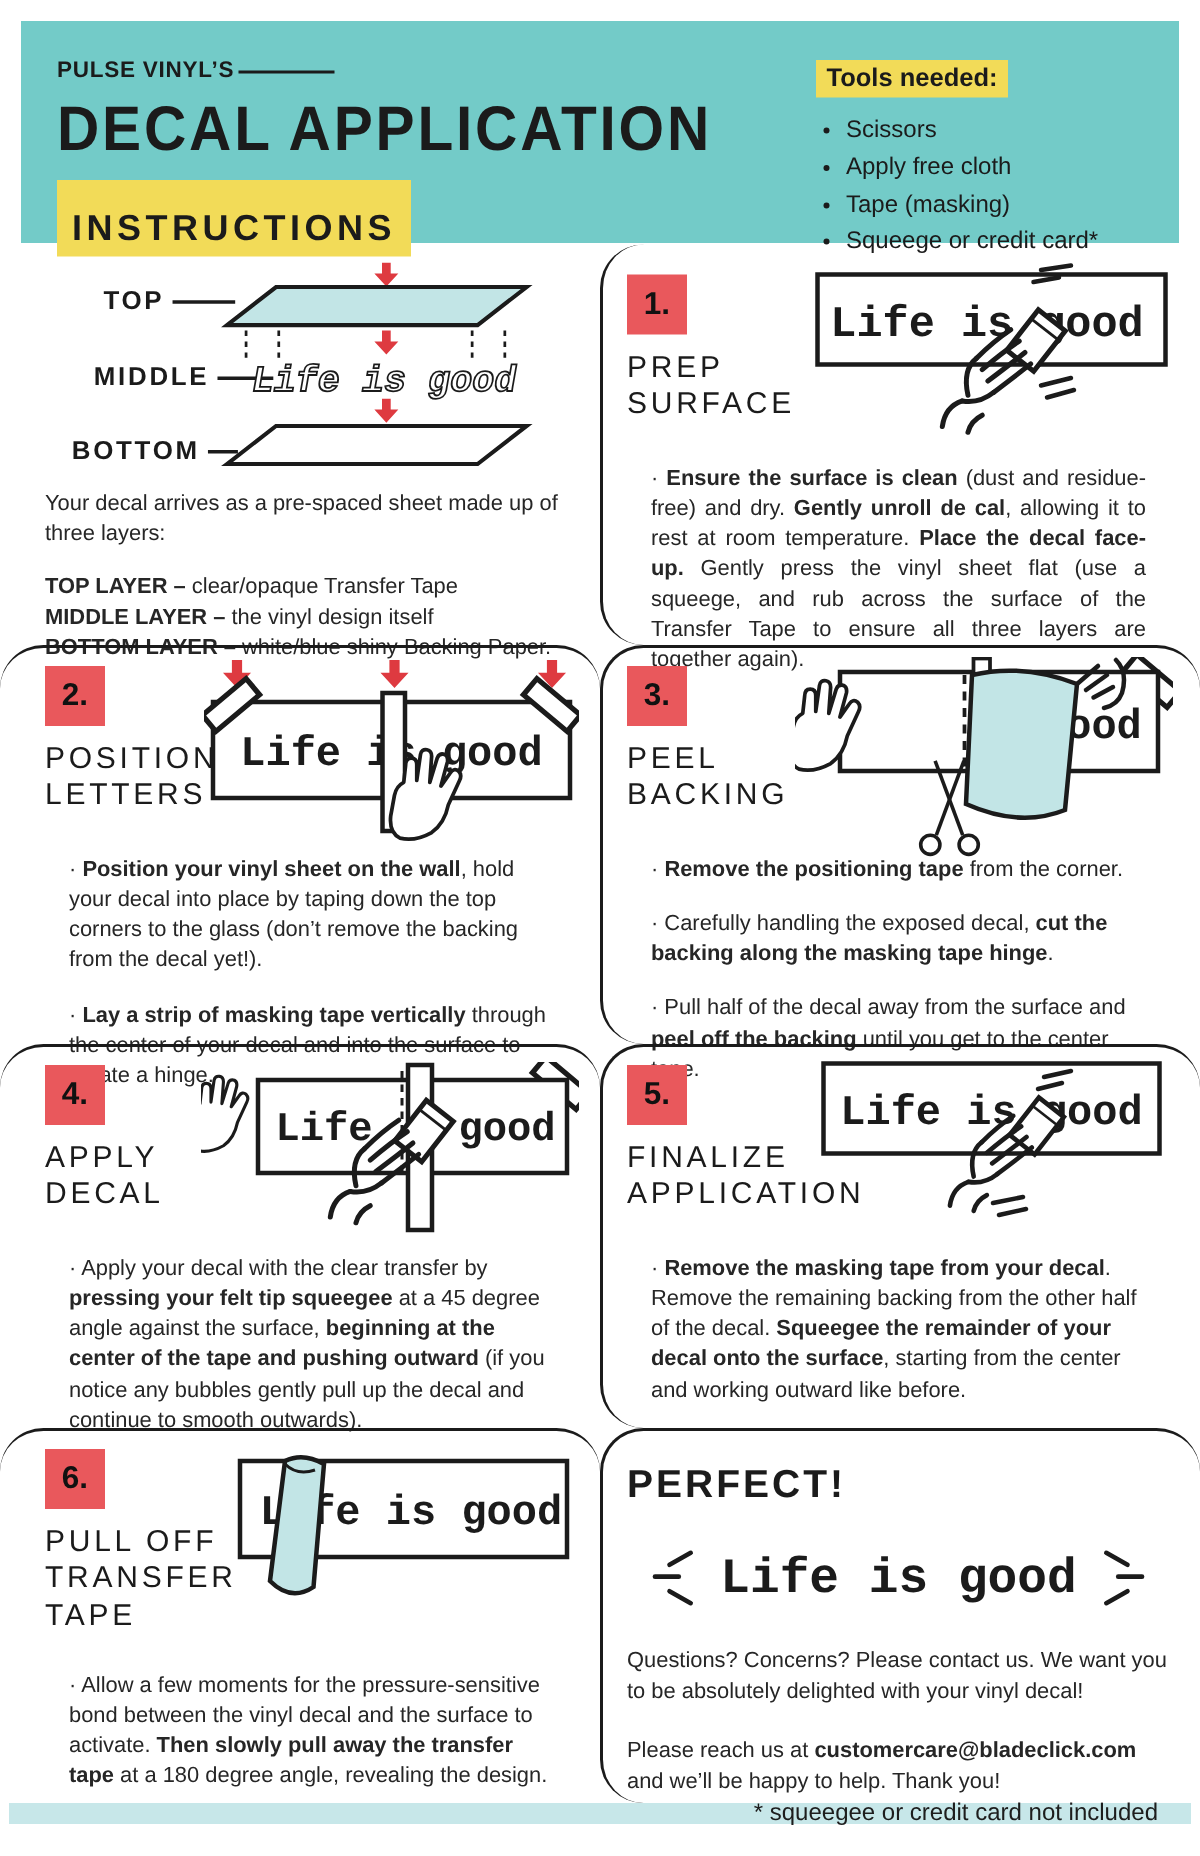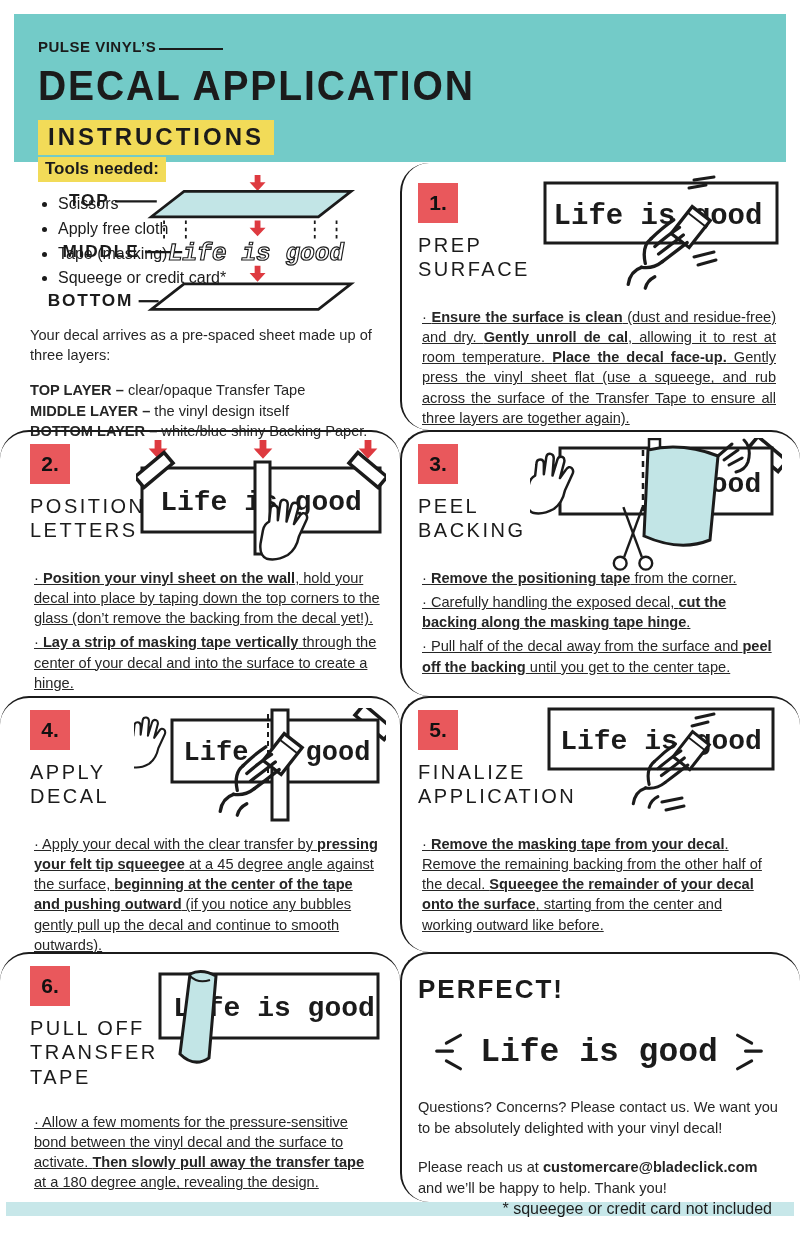--- a/index.html
+++ b/index.html
@@ -5,46 +5,46 @@
   :root{
     --teal:#73CBC8; --yellow:#F2DB58; --red:#E9585C; --arrow:#DE3A40;
     --lteal:#C2E5E6; --fteal:#C7E7E9; --ink:#1B1B1B; --body:#262626;
   }
   html,body{margin:0;padding:0;background:#fff;}
   .page{position:relative;width:800px;height:1237px;background:#fff;color:var(--ink);
         font-family:"Liberation Sans",sans-serif;overflow:hidden;}
 
   
   .header{position:absolute;left:14px;top:14px;width:772px;height:148px;background:var(--teal);
-          box-sizing:border-box;padding:24px 26px 0 24px;display:flex;justify-content:space-between;flex-direction:column;}
+          box-sizing:border-box;padding:24px 26px 0 24px;display:flex;justify-content:space-between;}
   .brand{font-size:15px;font-weight:bold;letter-spacing:.5px;}
   .brand-line{display:inline-block;width:64px;height:2px;background:var(--ink);margin-left:3px;vertical-align:2px;}
   .big-title{font-size:42px;font-weight:bold;letter-spacing:2px;margin-top:7px;transform:scaleX(.93);transform-origin:left;white-space:nowrap;}
-  .subtitle{display:inline-block;background:var(--yellow);padding:3px 10px 4px;font-size:24px;font-weight:bold;letter-spacing:3px;margin-top:10px;}
+  .subtitle{display:inline-block;background:var(--yellow);padding:19px 10px 4px;font-size:24px;font-weight:bold;letter-spacing:3px;margin-top:10px;}
   .tools{width:216px;flex:0 0 auto;padding-top:2px;}
   .tools-label{display:inline-block;background:var(--yellow);padding:2px 7px 3px;font-size:17px;font-weight:bold;}
   .tools ul{margin:10px 0 0 20px;padding:0;font-size:16px;line-height:1.55;}
 
   
   .grid{position:absolute;left:0;top:163px;width:800px;display:grid;
         grid-template-columns:400px 400px;grid-template-rows:267px 266px 256px 250px;}
   .cell{position:relative;box-sizing:border-box;border-radius:29px;}
   .cl{padding:12px 16px 8px 30px;}
   .cr{padding:12px 20px 8px 16px;border-left:2px solid var(--ink);}
   .bt{border-top:2px solid var(--ink);}
   .cell-s1{padding-top:20px;}
 
   .badge{width:40px;height:40px;background:var(--red);display:flex;align-items:center;justify-content:center;
          font-size:21px;font-weight:bold;color:#111;}
   .step-title{font-size:20px;font-weight:normal;letter-spacing:2.5px;line-height:1.22;margin:10px 0 0;white-space:pre-line;}
   .head{position:relative;height:110px;}
   .head-tall{height:132px;}
   .illus{position:absolute;}
   .step-body{margin-top:14px;font-size:14.6px;line-height:1.38;color:var(--body);}
-  .step-body p{margin:4px;text-decoration:underline;}
+  .step-body p{margin:16px;}
   .just p{text-align:justify;}
 
   
   .intro-lead{margin-top:8px;font-size:14.6px;line-height:1.38;color:var(--body);}
   .layers{margin-top:10px;font-size:14.6px;line-height:1.42;color:var(--body);}
   .dlabel{font-family:"Liberation Sans",sans-serif;font-weight:bold;font-size:19px;letter-spacing:2px;fill:var(--ink);}
   .decal-text{font-family:"Liberation Mono","DejaVu Sans Mono",monospace;font-weight:bold;fill:var(--ink);}
   .decal-outline{fill:#fff;stroke:var(--ink);stroke-width:1.3px;}
 
   

